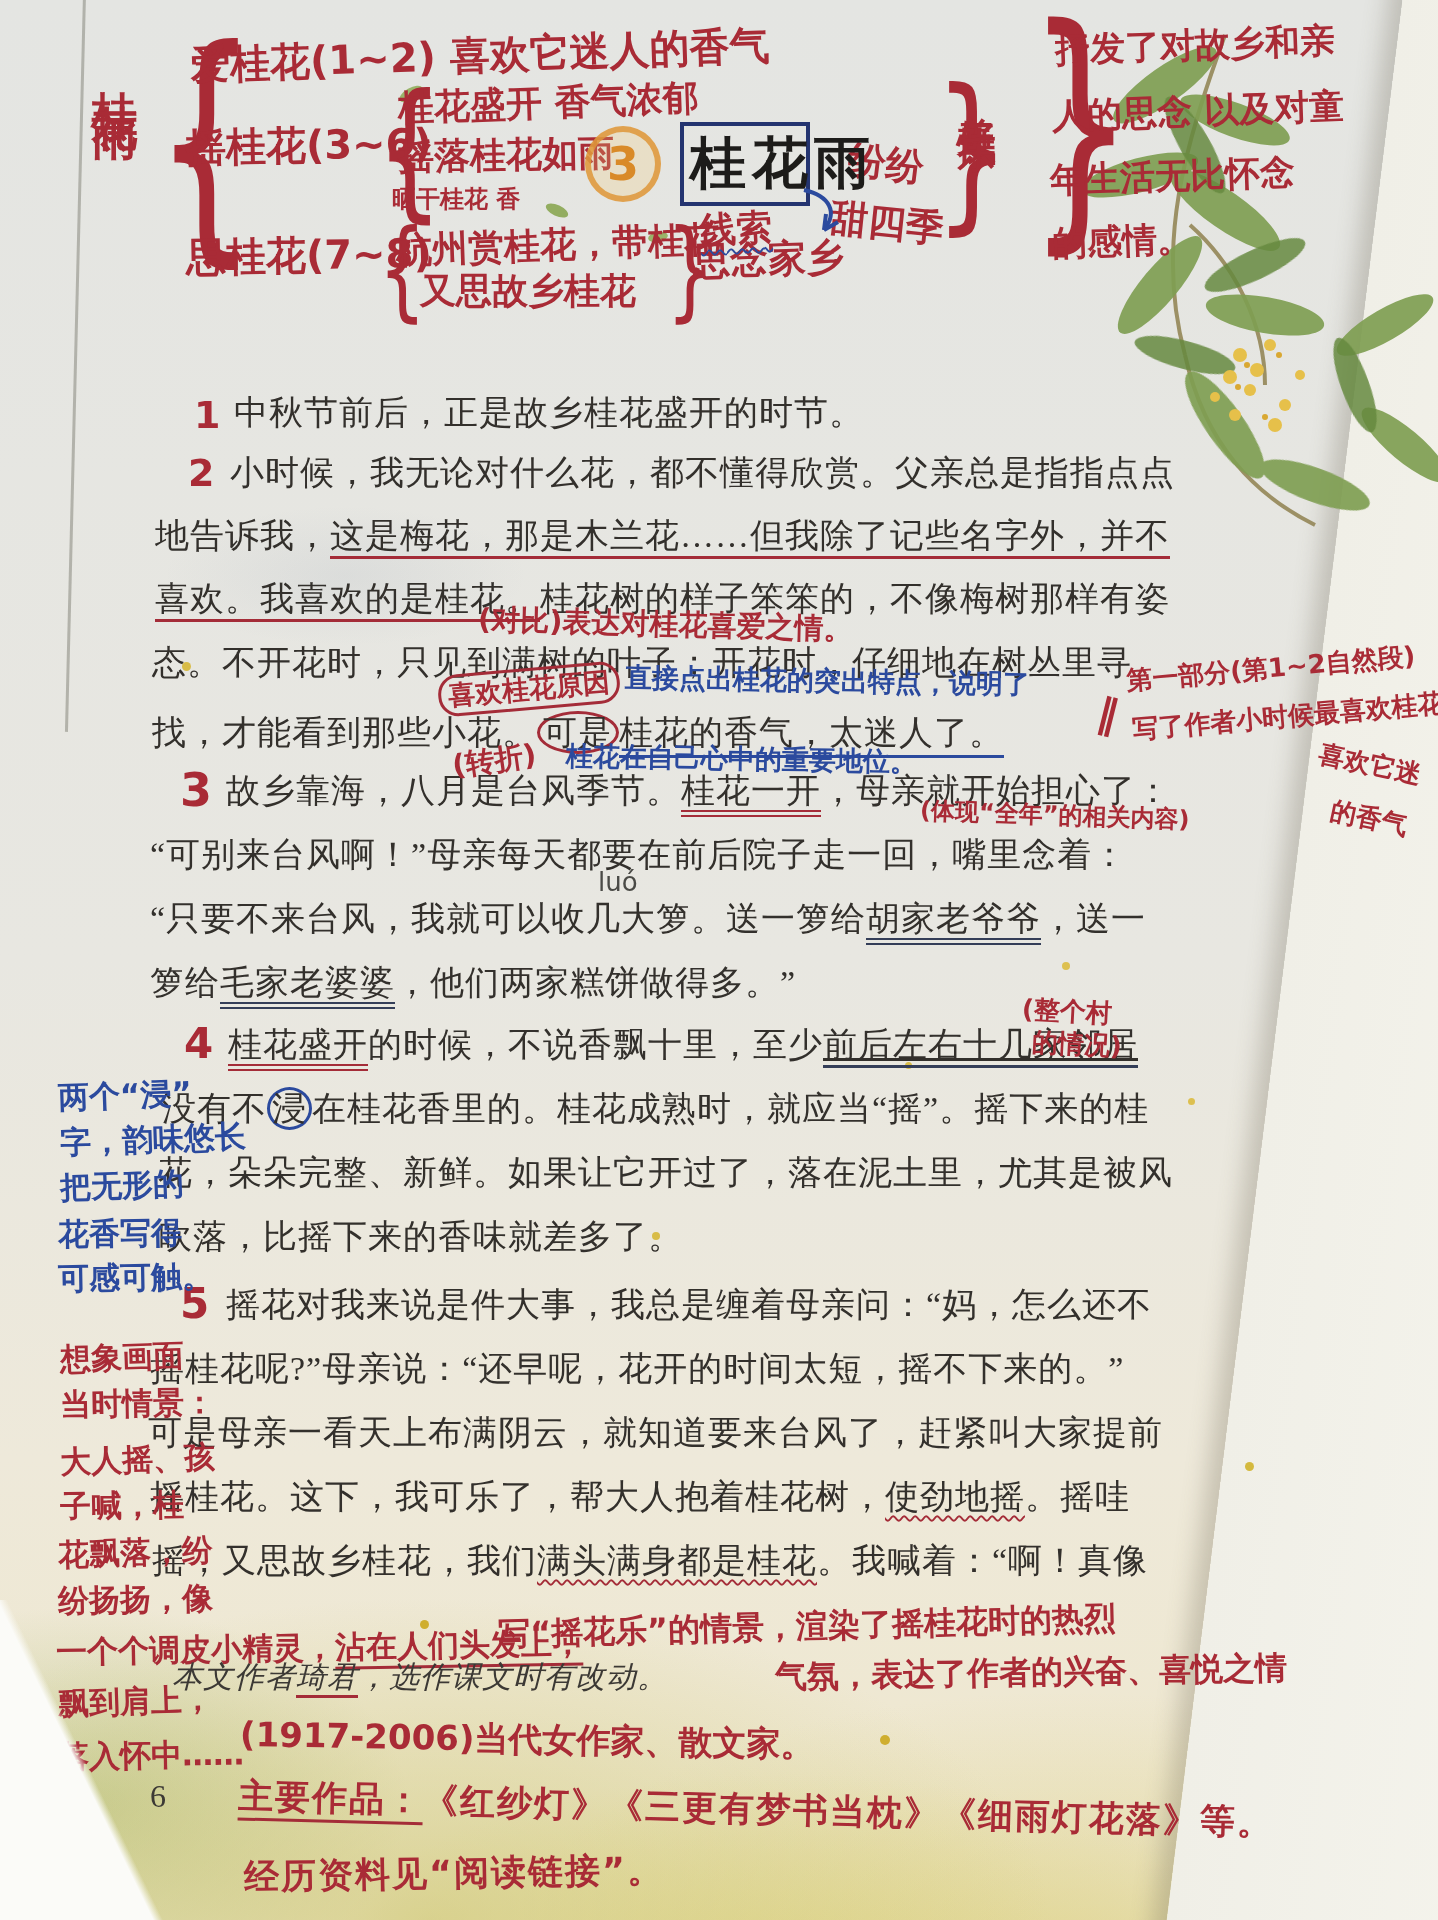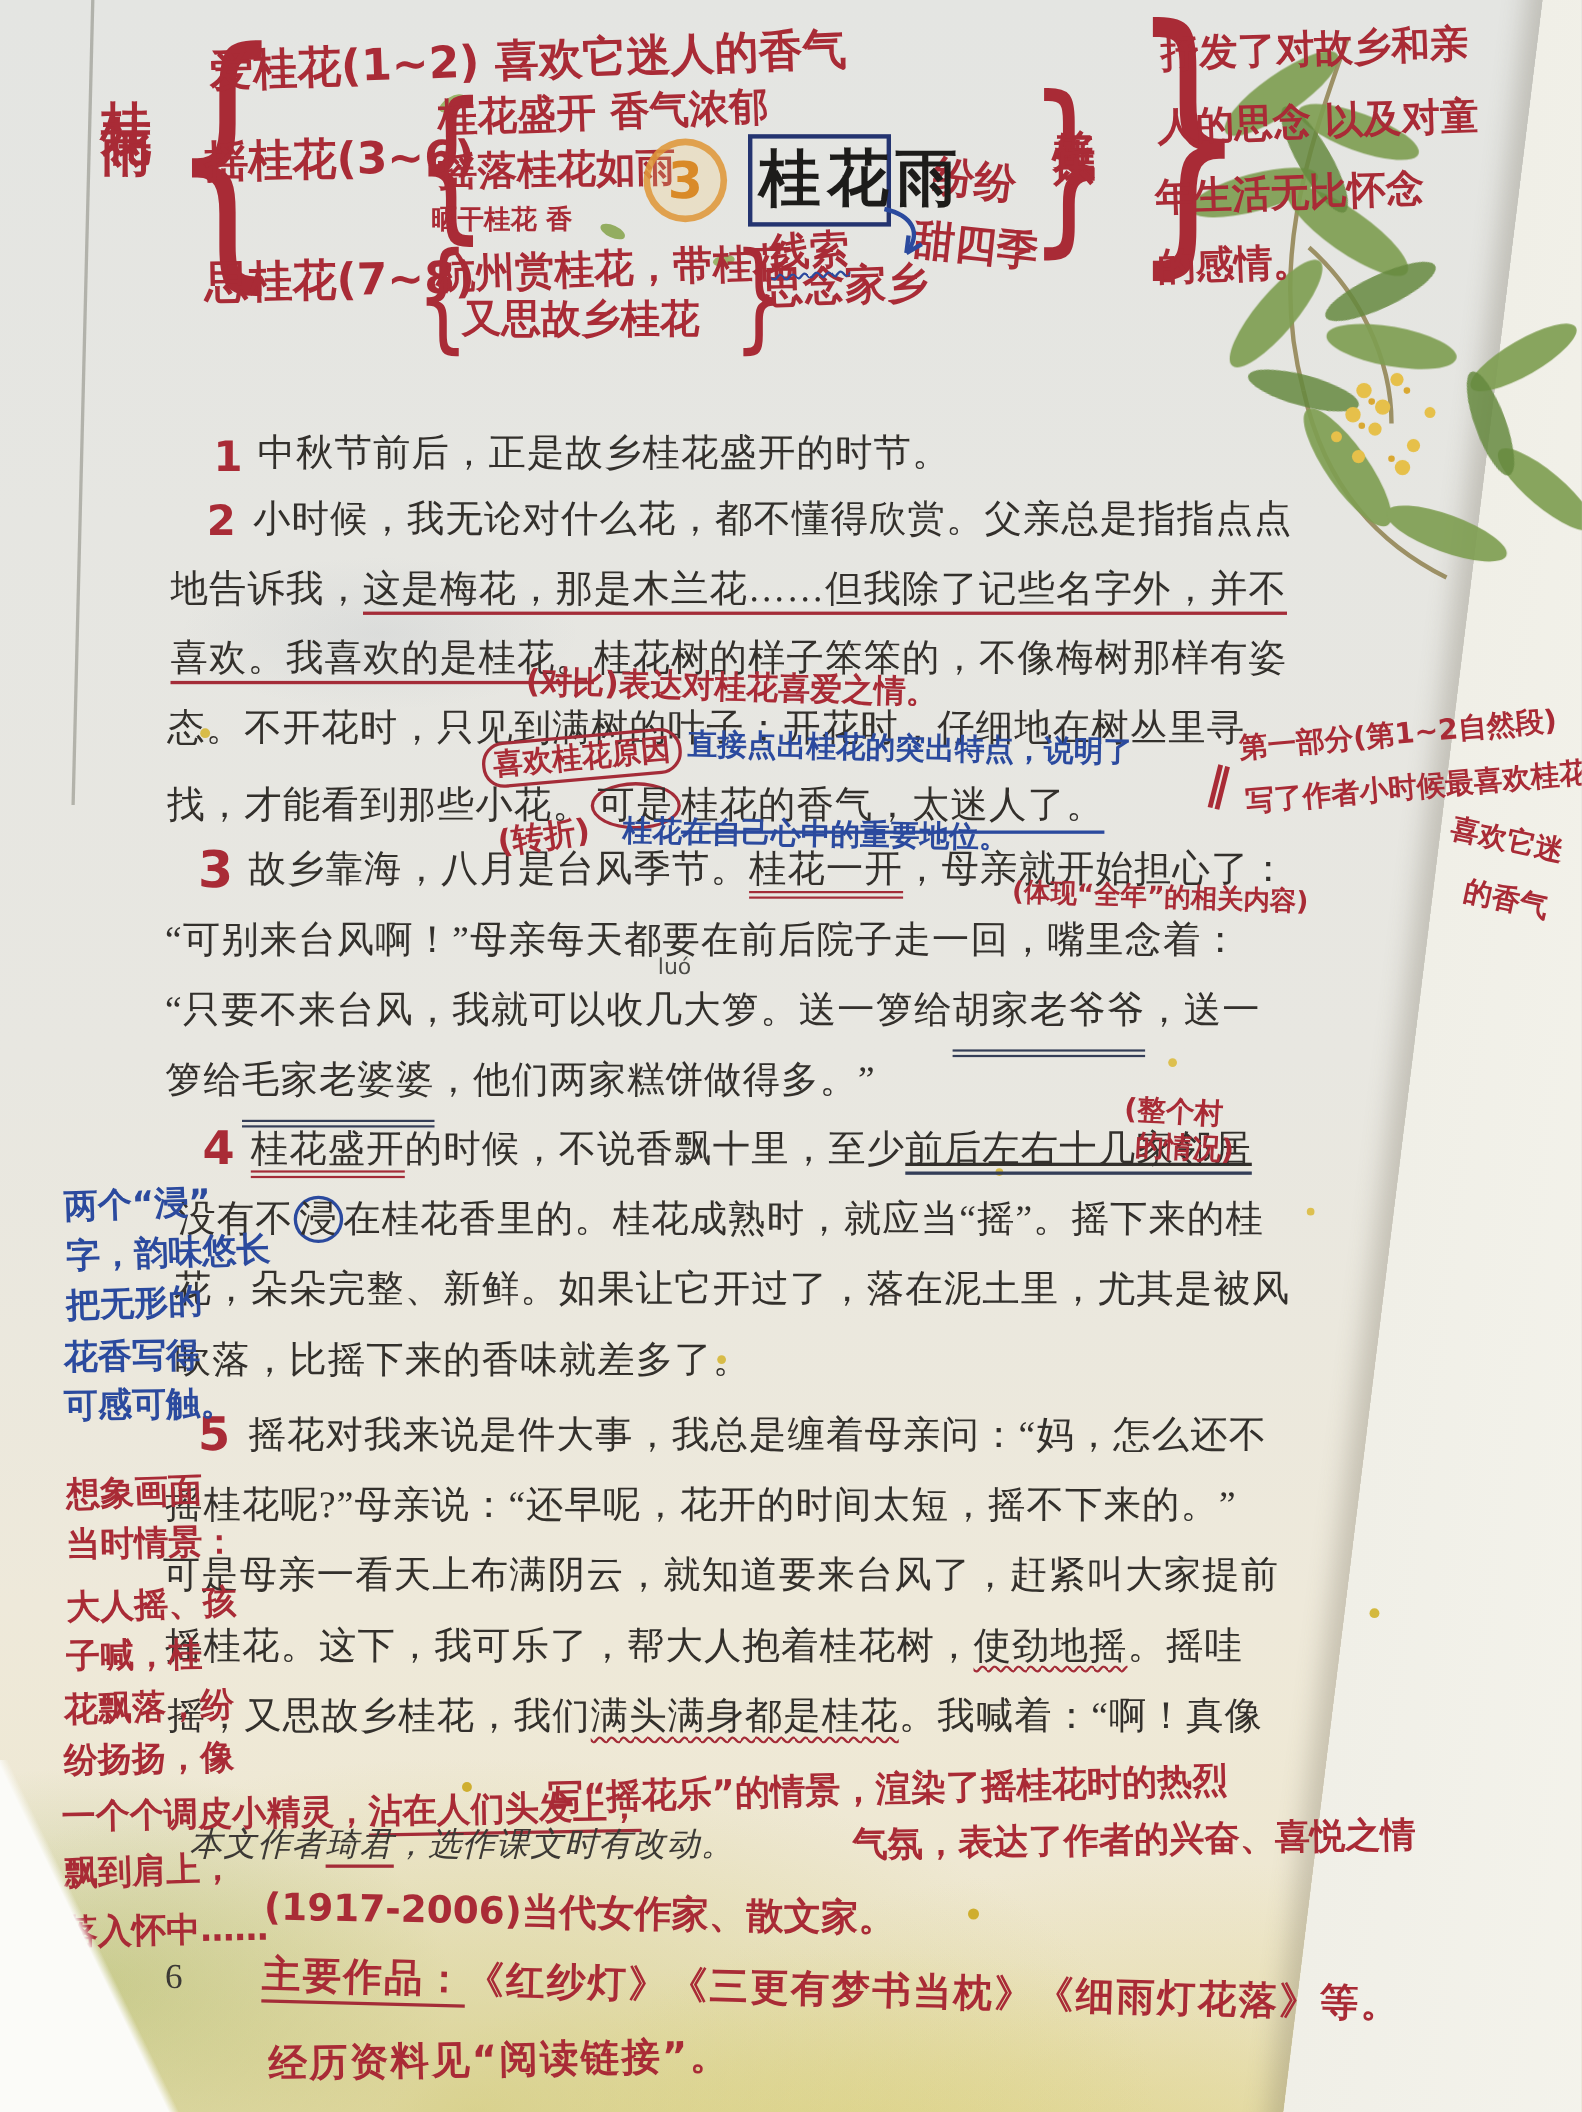--- a/index.html
+++ b/index.html
@@ -22,21 +22,21 @@
   .t{position:absolute;white-space:nowrap;line-height:1.25;}
   .print{font-family:"Liberation Serif","DejaVu Serif",serif;font-size:34px;
     color:#33302c;letter-spacing:1px;}
   .hw{font-family:"DejaVu Sans",sans-serif;color:#a92b36;font-weight:bold;}
   .hwb{font-family:"DejaVu Sans",sans-serif;color:#2b4a9e;font-weight:bold;}
   .num{font-family:"DejaVu Sans",sans-serif;color:#a92b36;font-weight:bold;}
   .brace{font-family:"DejaVu Sans",sans-serif;color:#a92b36;line-height:1;font-weight:normal;}
   .vert{writing-mode:vertical-rl;text-orientation:upright;}
   .u-red{border-bottom:3px solid #a42c38;padding-bottom:2px;}
   .u-red-d{border-bottom:7px double #a42c38;padding-bottom:1px;}
-  .u-dark-d{border-bottom:7px double #343e58;padding-bottom:17px;}
+  .u-dark-d{border-bottom:7px double #343e58;padding-bottom:1px;}
   .u-dark{border-bottom:3px solid #343e58;padding-bottom:2px;text-decoration:underline;}
   .u-blue{border-bottom:3px solid #2b4a9e;padding-bottom:4px;}
   .wavy{text-decoration:underline wavy #a42c38 2px;text-underline-offset:7px;}
   .wavy-blue{text-decoration:underline wavy #2b4a9e 2px;text-underline-offset:7px;}
   .circ-red{border:3px solid #a42c38;border-radius:50%;padding:0 3px;}
   .circ-blue{border:3px solid #2b4a9e;border-radius:50%;padding:0 2px;}
   .boxed-red{border:3px solid #a42c38;border-radius:20px;padding:1px 7px;}
   .lesson{position:absolute;left:585px;top:126px;width:64px;height:64px;border-radius:50%;
     border:6px solid rgba(222,150,56,.85);background:rgba(243,203,120,.25);
     color:#d98a28;font-family:"DejaVu Sans",sans-serif;font-weight:bold;font-size:46px;
@@ -163,21 +163,21 @@
   <div class="t print" style="left:152px;top:642px;">态。不开花时，只见到满树的叶子；开花时，仔细地在树丛里寻</div>
   <div class="t print" style="left:152px;top:712px;">
     <span>找，才能看到那些小花。</span><span class="circ-red">可是</span><span class="u-blue">桂花的香气，太迷人了。</span>
   </div>
 
   <div class="t num" style="left:180px;top:762px;font-size:46px;">3</div>
   <div class="t print" style="left:226px;top:770px;">
     <span>故乡靠海，八月是台风季节。</span><span class="u-red-d">桂花一开</span><span>，母亲就开始担心了：</span>
   </div>
   <div class="t print" style="left:150px;top:834px;">“可别来台风啊！”母亲每天都要在前后院子走一回，嘴里念着：</div>
-  <div class="t" style="left:598px;top:866px;font-size:20px;color:#4a4a46;font-family:'DejaVu Sans',sans-serif;">luó</div>
+  <div class="t" style="left:598px;top:866px;font-size:26px;color:#4a4a46;font-family:'DejaVu Sans',sans-serif;">luó</div>
   <div class="t print" style="left:150px;top:898px;">
     <span>“只要不来台风，我就可以收几大箩。送一箩给</span><span class="u-dark-d">胡家老爷爷</span><span>，送一</span>
   </div>
   <div class="t print" style="left:150px;top:962px;">
     <span>箩给</span><span class="u-dark-d">毛家老婆婆</span><span>，他们两家糕饼做得多。”</span>
   </div>
 
   <div class="t num" style="left:184px;top:1018px;font-size:42px;">4</div>
   <div class="t print" style="left:228px;top:1024px;">
     <span class="u-red-d">桂花盛开</span><span>的时候，不说香飘十里，至少</span><span class="u-dark">前后左右十几家邻居</span>

